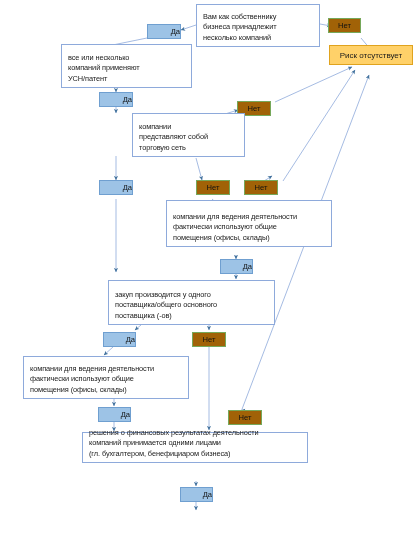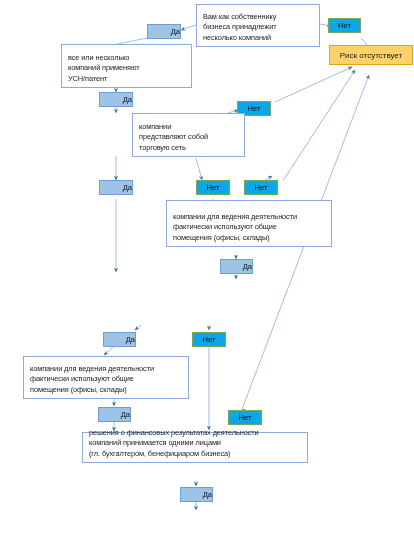--- a/index.html
+++ b/index.html
@@ -48,21 +48,21 @@
     line-height: 9px;
     color: #111111;
     text-align: center;
   }
   .label.yes {
     background: #9dc3e6;
     border: 1px solid #6f9fd0;
     justify-content: flex-end;
   }
   .label.no {
-    background: #0ea5e9;
+    background: #a16207;
     border: 1px solid #76a85a;
   }
   .terminal {
     justify-content: center;
     font-size: 8px;
     color: #1a1a1a;
     text-align: center;
   }
   .terminal.safe {
     background: #ffd169;
@@ -180,20 +180,25 @@
   <div class="node qbox" style="left:166px;top:200px;width:166px;height:47px;">
     <span class="txt">компании для ведения деятельности
 фактически используют общие
 помещения (офисы, склады)</span>
   </div>
 
   <div class="node label yes" style="left:220px;top:259px;width:33px;height:15px;">
     <span>Да</span>
   </div>
 
+  <div class="node qbox" style="left:108px;top:280px;width:167px;height:45px;">
+    <span class="txt">закуп производится у одного
+поставщика/общего основного
+поставщика (-ов)</span>
+  </div>
 
   <div class="node label yes" style="left:103px;top:332px;width:33px;height:15px;">
     <span>Да</span>
   </div>
 
   <div class="node label no" style="left:192px;top:332px;width:34px;height:15px;">
     <span>Нет</span>
   </div>
 
   <div class="node qbox" style="left:23px;top:356px;width:166px;height:43px;">

